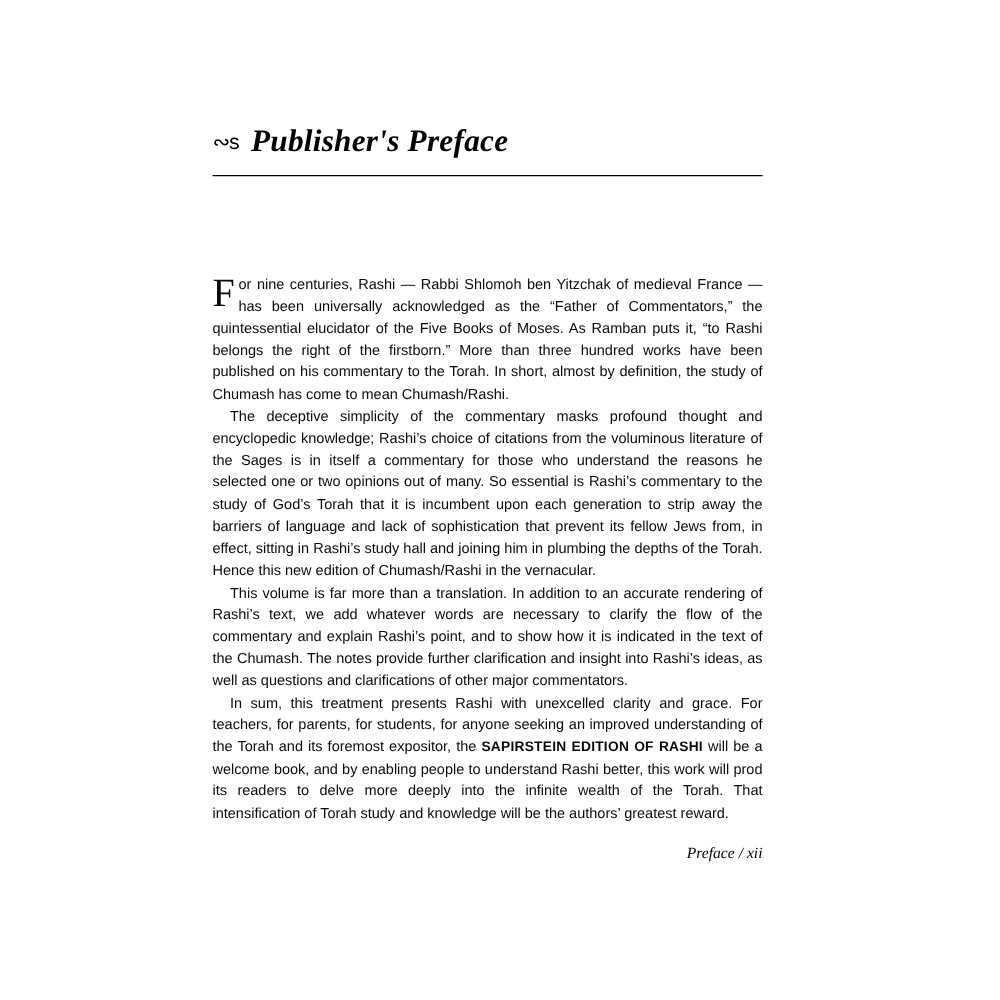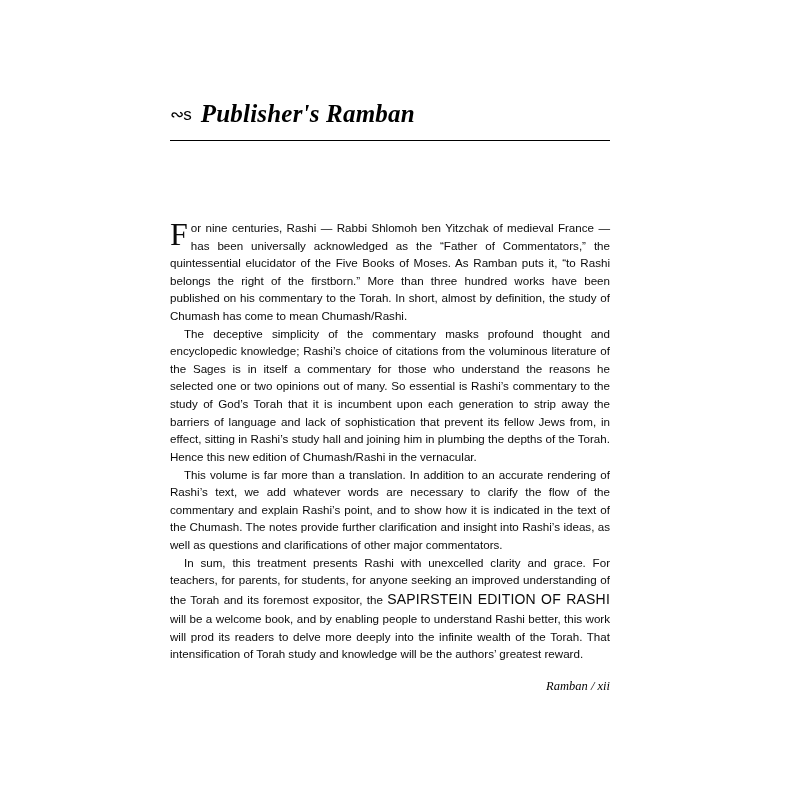--- a/index.html
+++ b/index.html
@@ -75,52 +75,52 @@
     font-family: "Liberation Serif", serif;
     font-size: 32px;
     line-height: 0.82;
     padding: 2px 2px 0 0;
     margin: 0 1px 0 0;
     font-weight: normal;
   }
   .ital {
   }
   .smallcaps {
-    font-size: 14px;
-    font-weight: normal;
+    font-size: 11px;
+    font-weight: bold;
     letter-spacing: 0.2px;
   }
   .folio {
     margin-top: 16px;
     text-align: right;
     font-family: "Liberation Serif", serif;
     font-style: italic;
     font-size: 12.5px;
   }
 </style>
 </head>
 <body>
 
 <div class="page">
   <div class="content">
 
     <div class="title-row">
       <span class="fleuron">∾ѕ</span>
-      <span class="chapter-title">Publisher's Ramban</span>
+      <span class="chapter-title">Publisher's Preface</span>
     </div>
     <hr class="rule rule-top">
 
     <div class="body-text">
 
       <p class="first"><span class="dropcap">F</span>or nine centuries, Rashi — Rabbi Shlomoh ben Yitzchak of medieval France — has been universally acknowledged as the “Father of Commentators,” the quintessential elucidator of the Five Books of Moses. As <span class="ital">Ramban</span> puts it, “to Rashi belongs the right of the firstborn.” More than three hundred works have been published on his commentary to the Torah. In short, almost by definition, the study of <span class="ital">Chumash</span> has come to mean <span class="ital">Chumash/Rashi.</span></p>
 
       <p>The deceptive simplicity of the commentary masks profound thought and encyclopedic knowledge; Rashi’s choice of citations from the voluminous literature of the Sages is in itself a commentary for those who understand the reasons he selected one or two opinions out of many. So essential is Rashi’s commentary to the study of God’s Torah that it is incumbent upon each generation to strip away the barriers of language and lack of sophistication that prevent its fellow Jews from, in effect, sitting in Rashi’s study hall and joining him in plumbing the depths of the Torah. Hence this new edition of <span class="ital">Chumash/Rashi</span> in the vernacular.</p>
 
       <p>This volume is far more than a translation. In addition to an accurate rendering of Rashi’s text, we add whatever words are necessary to clarify the flow of the commentary and explain Rashi’s point, and to show how it is indicated in the text of the <span class="ital">Chumash.</span> The notes provide further clarification and insight into Rashi’s ideas, as well as questions and clarifications of other major commentators.</p>
 
       <p>In sum, this treatment presents Rashi with unexcelled clarity and grace. For teachers, for parents, for students, for anyone seeking an improved understanding of the Torah and its foremost expositor, the <span class="smallcaps">SAPIRSTEIN EDITION OF RASHI</span> will be a welcome book, and by enabling people to understand Rashi better, this work will prod its readers to delve more deeply into the infinite wealth of the Torah. That intensification of Torah study and knowledge will be the authors’ greatest reward.</p>
 
     </div>
 
-    <div class="folio">Ramban / xii</div>
+    <div class="folio">Preface / xii</div>
 
   </div>
 </div>
 
 </body></html>

